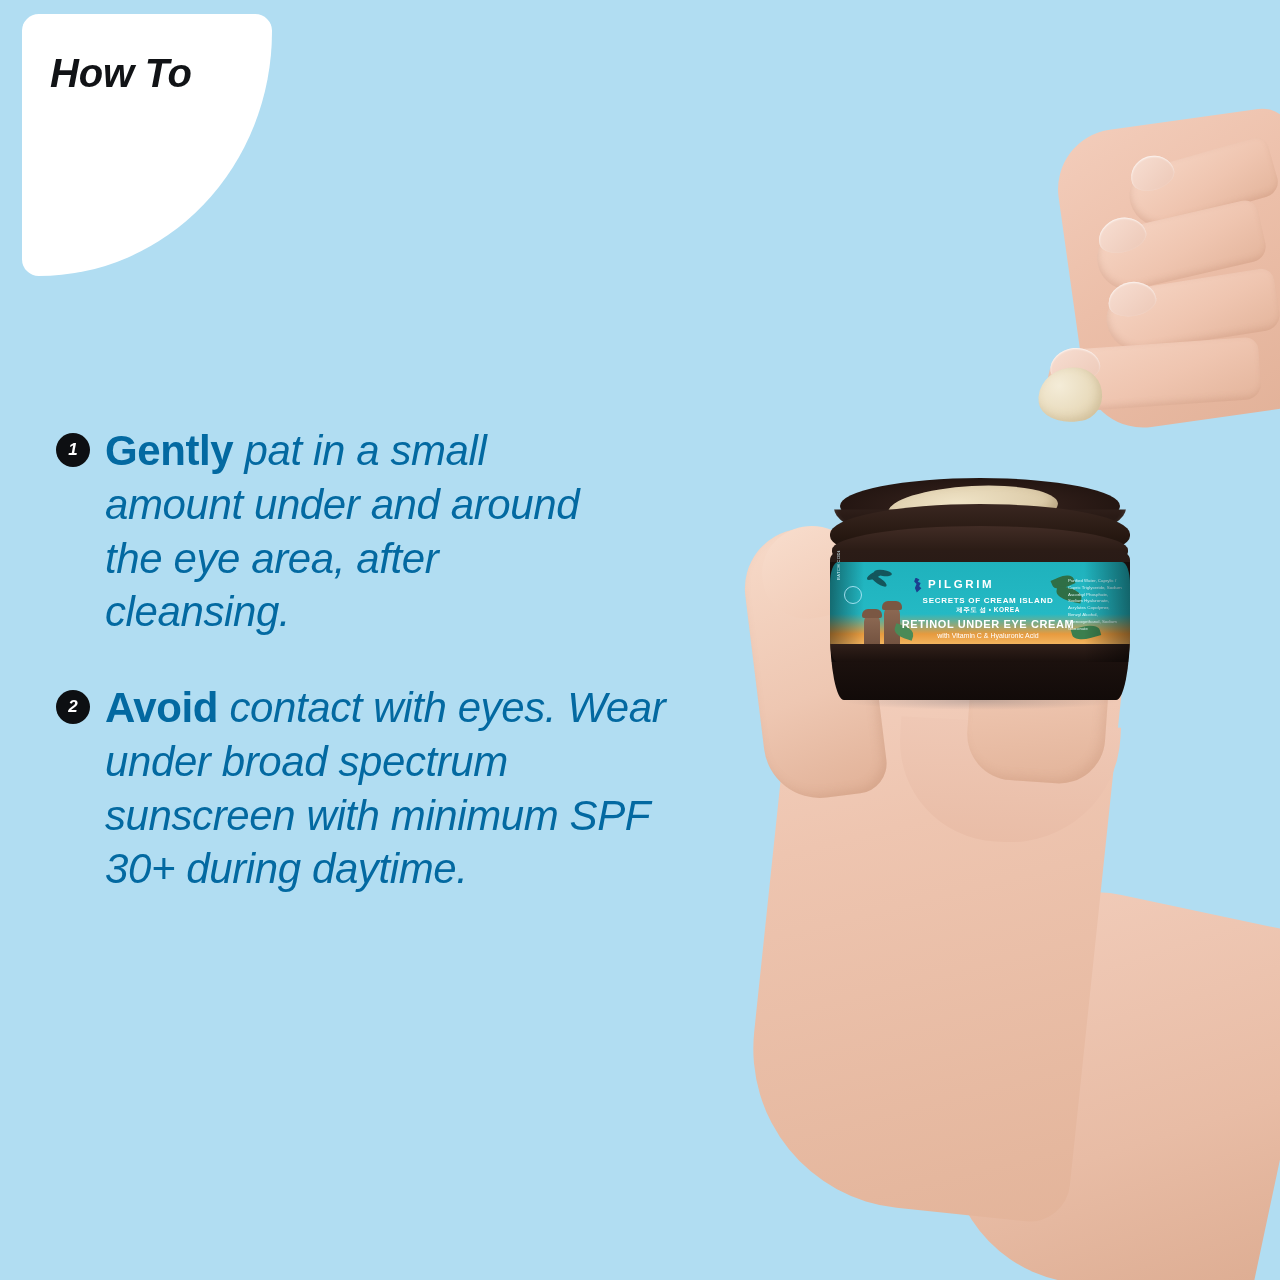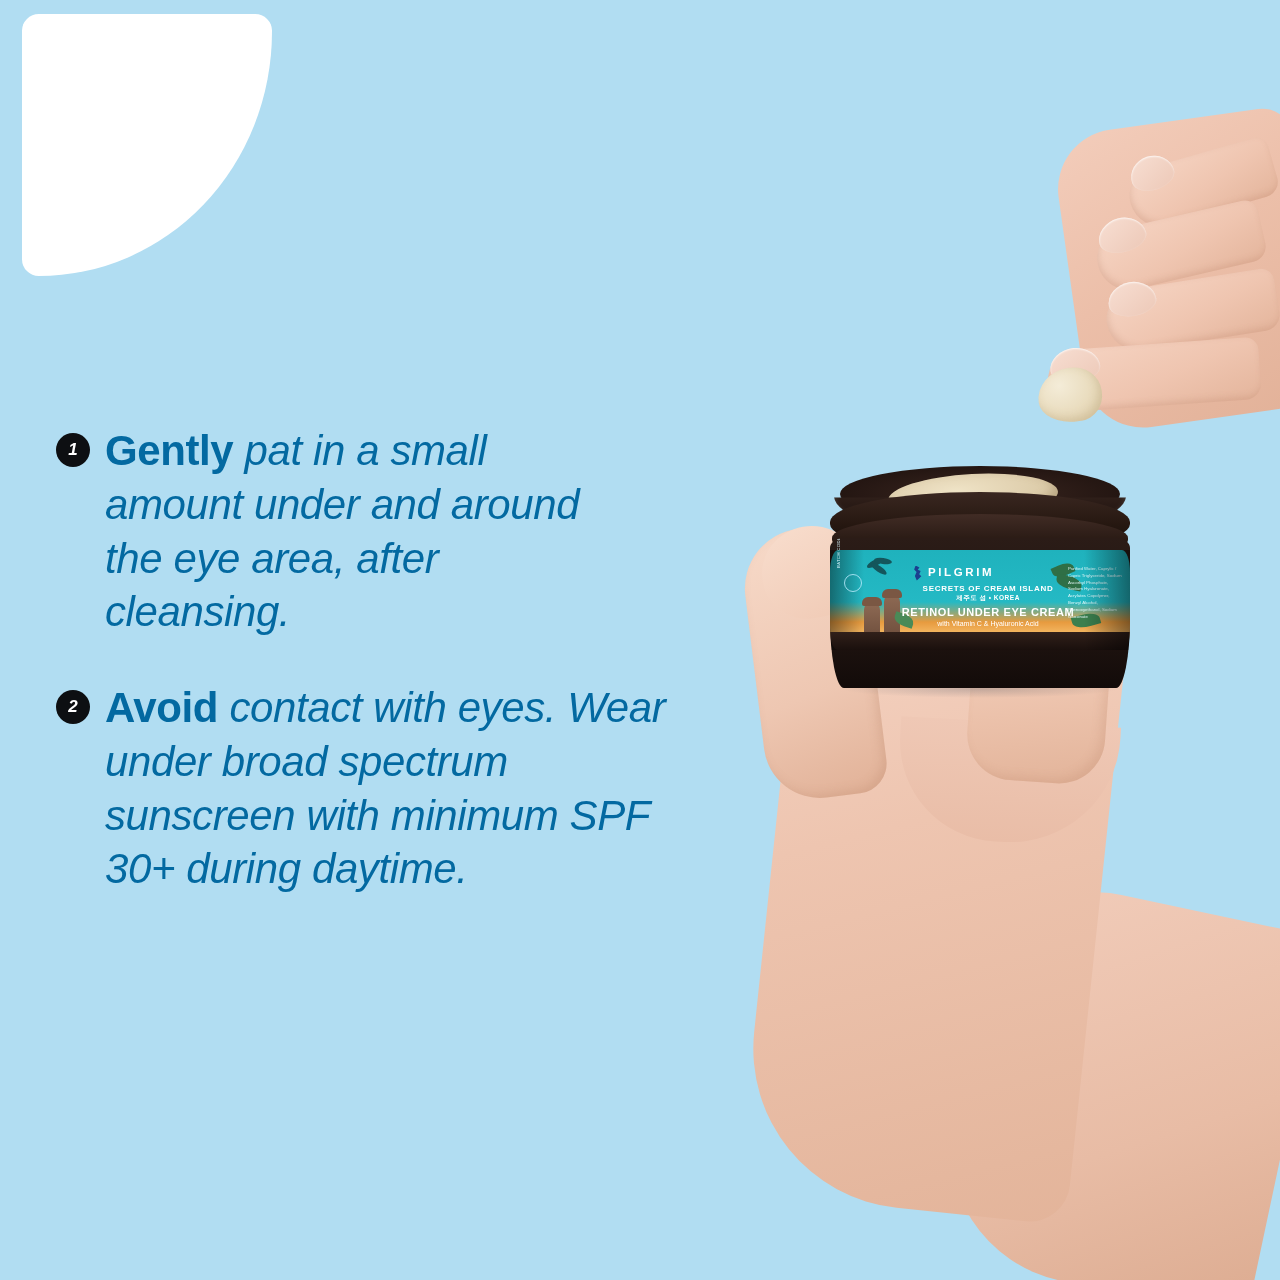--- a/index.html
+++ b/index.html
@@ -124,21 +124,21 @@
     transform:rotate(6deg);
   }
   .knuckles{
     position:absolute;left:188px;top:222px;width:220px;height:120px;
     background:linear-gradient(180deg,#efc8b5 0%,#e9bda7 100%);
     border-radius:0 0 110px 100px;
     transform:rotate(3deg);
   }
 
   
-  .jar{position:absolute;left:140px;top:352px;width:300px;height:240px;}
+  .jar{position:absolute;left:140px;top:364px;width:300px;height:240px;}
   .jar-inner-shadow{
     position:absolute;left:10px;top:14px;width:280px;height:56px;
     background:radial-gradient(ellipse at 50% 50%,#3a2620 0%,#241612 70%,#1a100d 100%);
     border-radius:50%;
   }
   .jar-cream{
     position:absolute;left:58px;top:22px;width:170px;height:44px;
     background:radial-gradient(ellipse at 40% 35%,#efe3c6 0%,#ddccaa 60%,#c9b48e 100%);
     border-radius:50%;
     transform:rotate(-3deg);
@@ -277,20 +277,21 @@
     border-radius:50%;
   }
 </style>
 </head>
 <body>
 
 <div id="stage">
 
   <div class="howto-badge">
     <div class="howto-text">
+      <div>How To</div>
     </div>
   </div>
 
   <div class="steps">
 
     <div class="step step1">
       <div class="step-badge">1</div>
       <div class="step-body"><b>Gently</b><span> pat in a small amount under and around the eye area, after cleansing.</span></div>
     </div>
 

